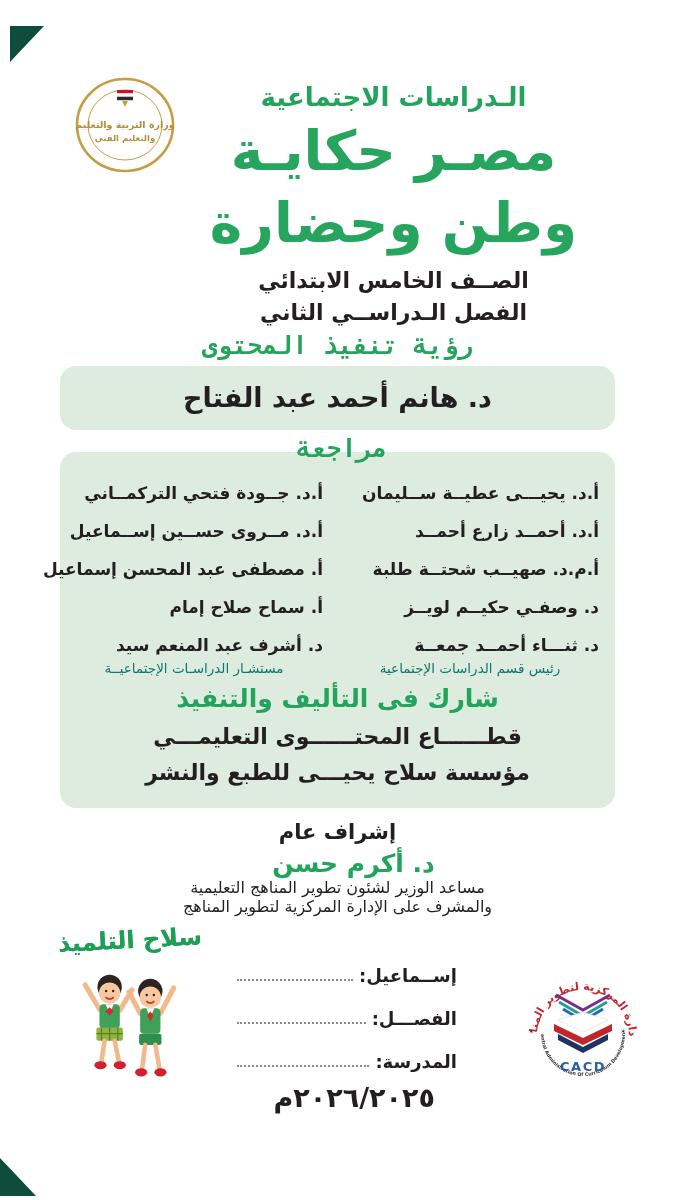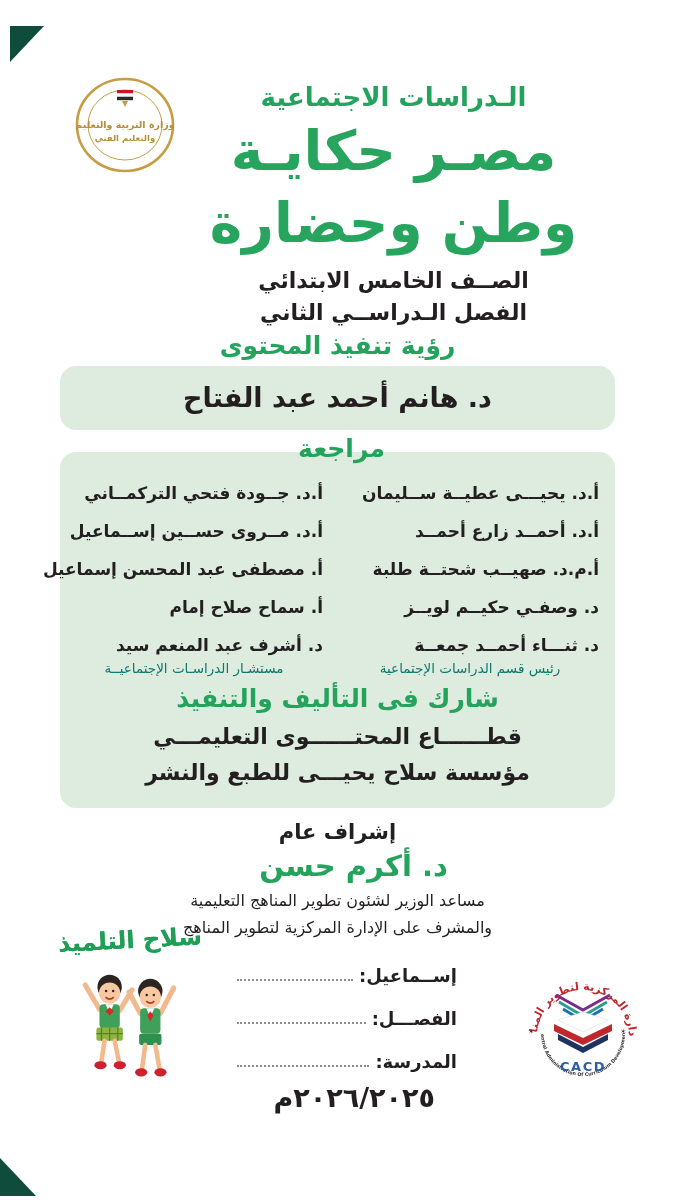--- a/index.html
+++ b/index.html
@@ -18,21 +18,21 @@
 
   .ministry-logo { position:absolute; left:74px; top:76px; width:102px; height:98px; }
 
   .header-block { position:absolute; left:115px; right:3px; top:82px; text-align:center; }
   .subject   { color:#24a35c; font-size:26px; font-weight:bold; }
   .title-big { color:#27a45e; font-size:55px; font-weight:bold; line-height:1.16; letter-spacing:-1px; margin-top:8px; }
   .grade     { color:#231f20; font-size:22px; font-weight:bold; margin-top:12px; }
   .term      { color:#231f20; font-size:22px; font-weight:bold; margin-top:7px; }
 
   .heading-green { position:absolute; left:0; right:0; text-align:center;
-    color:#24a35c; font-weight:bold; z-index:2; }
+    color:#24a35c; font-weight:bold; z-index:2;font-family:Liberation Mono, monospace; }
   .vision-heading { top:331px; font-size:25px; }
   .review-heading { top:434px; font-size:25px;padding-left:8px; }
 
   .gbox { position:absolute; left:60px; width:555px; background:#ddecdf; border-radius:16px; }
   .box-vision { top:366px; height:64px; }
   .vision-name { width:100%; text-align:center; line-height:64px;
     color:#231f20; font-size:27px; font-weight:bold; }
   .box-review { top:452px; height:356px; }
 
   .review-col { position:absolute; top:26px; width:258px; text-align:right; direction:rtl; }
@@ -40,22 +40,22 @@
   .col-b { right:292px; }
   .name-row { height:38px; color:#231f20; font-size:17px; font-weight:bold; line-height:30px; white-space:nowrap; }
   .name-sub { margin-top:-8px; color:#0f766e; font-size:13.5px; font-weight:normal; text-align:center; }
 
   .participation { position:absolute; top:232px; left:0; right:0; text-align:center; }
   .participation-heading { color:#24a35c; font-size:25px; font-weight:bold; }
   .participation-line { color:#231f20; font-size:22px; font-weight:bold; margin-top:11px; }
 
   .supervision { position:absolute; top:820px; left:0; right:0; text-align:center; }
   .supervision-heading { color:#231f20; font-size:21px; font-weight:bold; }
-  .supervision-name { color:#24a35c; font-size:29px; font-weight:bold; margin-top:5px;padding-left:32px; }
-  .supervision-sub { color:#231f20; font-size:16px; margin-top:8px; }
+  .supervision-name { color:#24a35c; font-size:25px; font-weight:bold; margin-top:5px;padding-left:32px; }
+  .supervision-sub { color:#231f20; font-size:16px; margin-top:0; }
 
   .form-block { position:absolute; left:235px; top:956px; width:222px; }
   .form-row { display:flex; direction:rtl; align-items:flex-end; height:30px; margin-bottom:13px; }
   .form-label { color:#231f20; font-size:18px; font-weight:bold; white-space:nowrap; }
   .form-dots { flex:1; border-bottom:2px dotted #8a8a8a; margin:0 6px 5px 2px; height:20px; }
   .year-wrap { position:absolute; left:255px; top:1082px; width:180px; text-align:right;
     color:#231f20; font-size:27px; font-weight:bold; direction:rtl; }
 
   .salah-logo { position:absolute; left:62px; top:926px; width:140px; text-align:center; }
   .salah-text { color:#1f9e56; font-size:24px; font-weight:bold; transform:rotate(-3deg);

